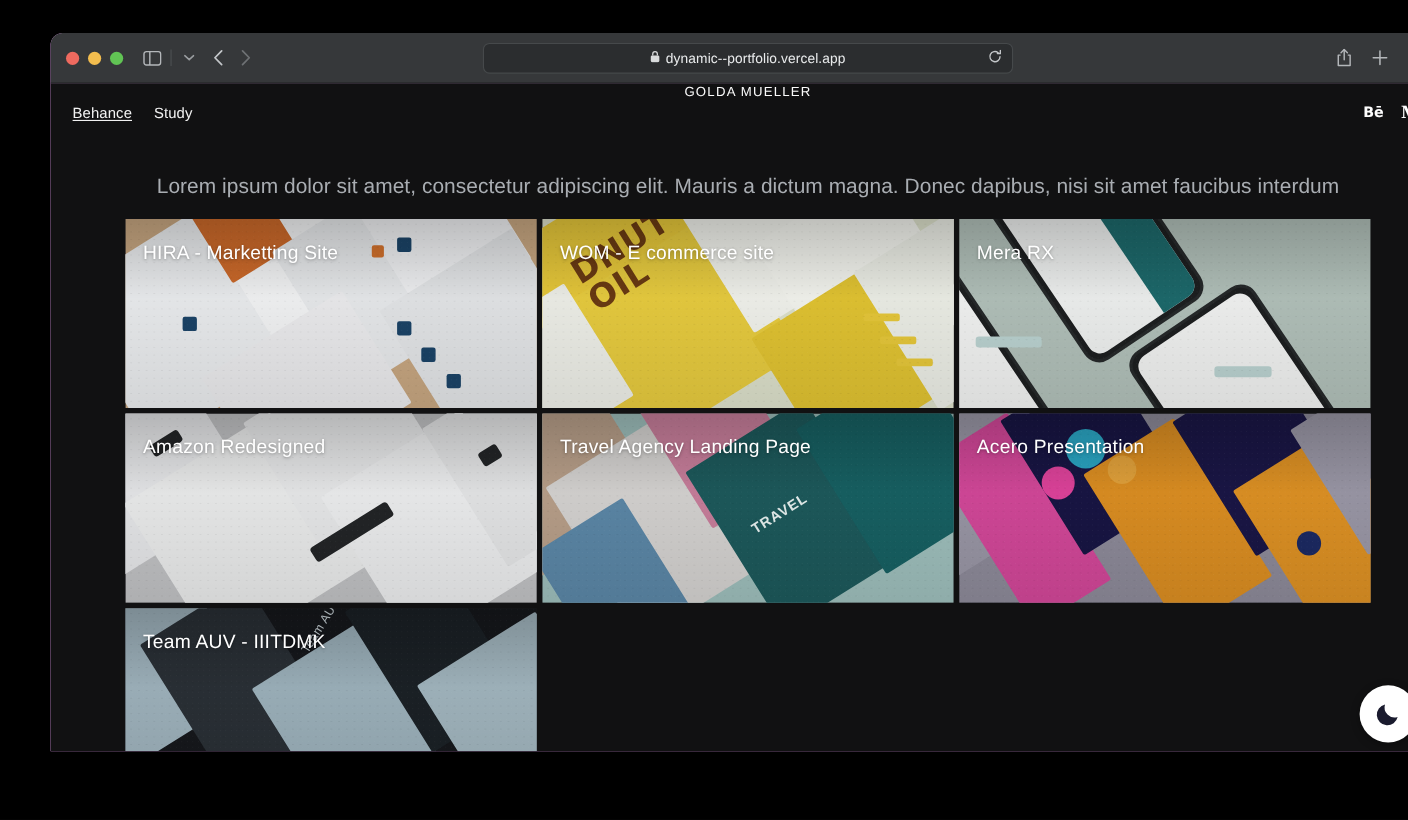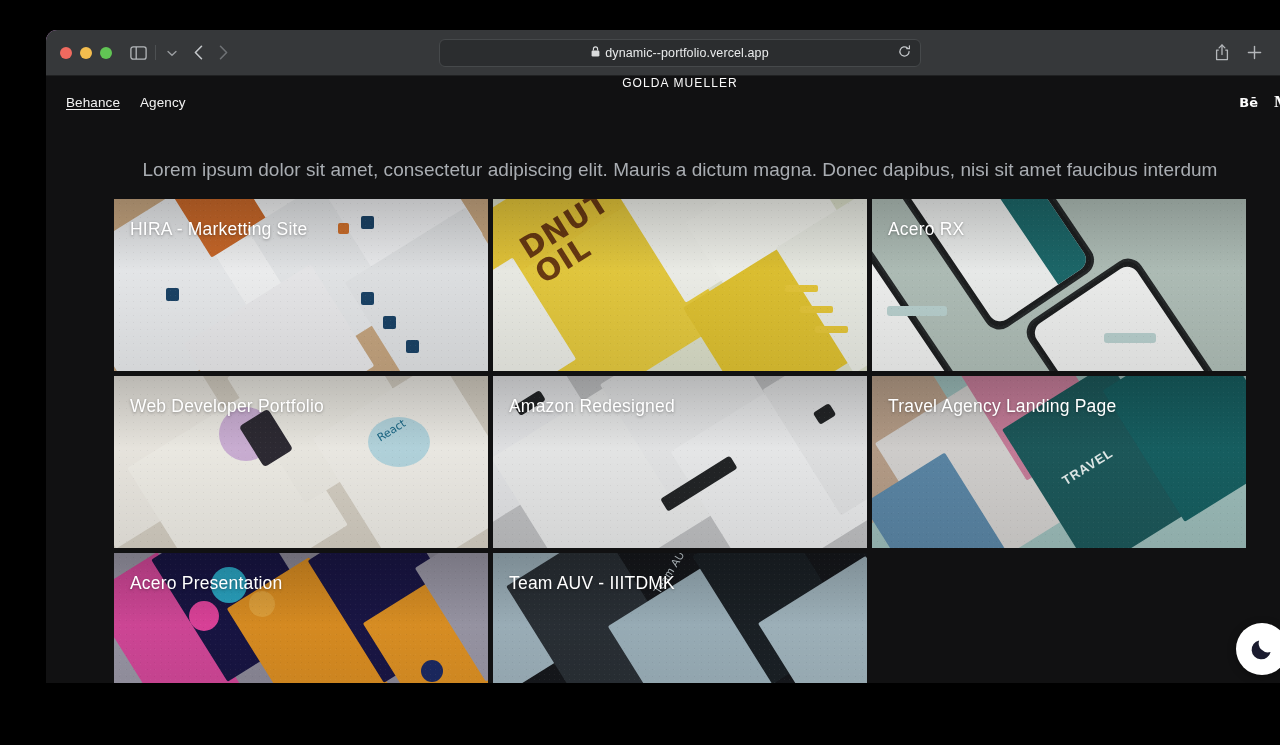--- a/index.html
+++ b/index.html
@@ -439,21 +439,21 @@
         </svg>
       </span>
     </div>
   </div>
 
   <div class="page">
 
     <div class="site-header">
       <div class="nav-left">
         <span class="nav-link underline">Behance</span>
-        <span class="nav-link">Agency</span>
+        <span class="nav-link">Study</span>
       </div>
 
       <div class="brand">GOLDA MUELLER</div>
 
       <div class="nav-right">
         <span class="social-be">Bē</span>
         <span class="social-m">M</span>
       </div>
     </div>
 
@@ -493,58 +493,44 @@
             <div class="sheet s5"></div>
             <div class="sheet s6"></div>
           <div class="sheet s7"></div>
           <div class="bigtext">DNUT<br>OIL</div>
           <span class="bar" style="left:78%;top:50%;width:9%;height:4%;"></span>
           <span class="bar" style="left:82%;top:62%;width:9%;height:4%;"></span>
           <span class="bar" style="left:86%;top:74%;width:9%;height:4%;"></span>
           <div class="noise"></div>
             <div class="grad-dim"></div>
         </div>
+        <div class="card-title">WOM - E commerce site</div>
       </div>
 
 
       <div class="card">
         <div class="card-art art-mera">
           <div class="phone p1">
               <div class="scr"></div>
               <div class="teal"></div>
             </div>
           <div class="phone p2">
               <div class="scr"></div>
             </div>
           <div class="phone p3">
               <div class="scr"></div>
             </div>
           <span class="tealchip" style="left:4%;top:62%;width:16%;height:6%;"></span>
           <span class="tealchip" style="left:62%;top:78%;width:14%;height:6%;"></span>
           <div class="noise"></div>
             <div class="grad-dim"></div>
         </div>
-        <div class="card-title">Acero RX</div>
-      </div>
-
-      <div class="card">
-        <div class="card-art art-webdev">
-          <div class="sheet s1"></div>
-            <div class="sheet s2"></div>
-          <div class="sheet s3"></div>
-            <div class="sheet s4"></div>
-          <div class="blob1"></div>
-            <div class="person"></div>
-          <div class="blob2"></div>
-            <div class="react">React</div>
-          <div class="noise"></div>
-            <div class="grad-dim"></div>
-        </div>
-        <div class="card-title">Web Developer Portfolio</div>
-      </div>
+        <div class="card-title">Mera RX</div>
+      </div>
+
 
       <div class="card">
         <div class="card-art art-amazon">
           <div class="sheet s1"></div>
             <div class="sheet s2"></div>
             <div class="sheet s3"></div>
           <div class="sheet s4"></div>
             <div class="sheet s5"></div>
           <span class="dk" style="left:44%;top:58%;width:22%;height:9%;transform:rotate(-32deg);"></span>
           <span class="dk" style="left:6%;top:12%;width:8%;height:7%;transform:rotate(-32deg);"></span>

